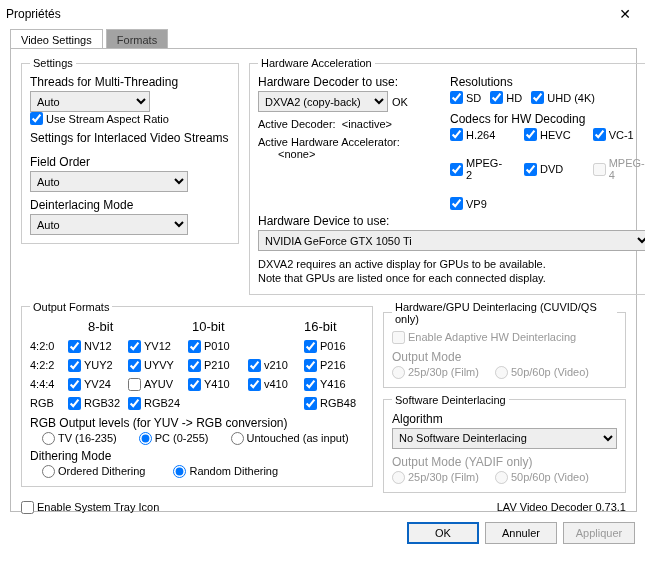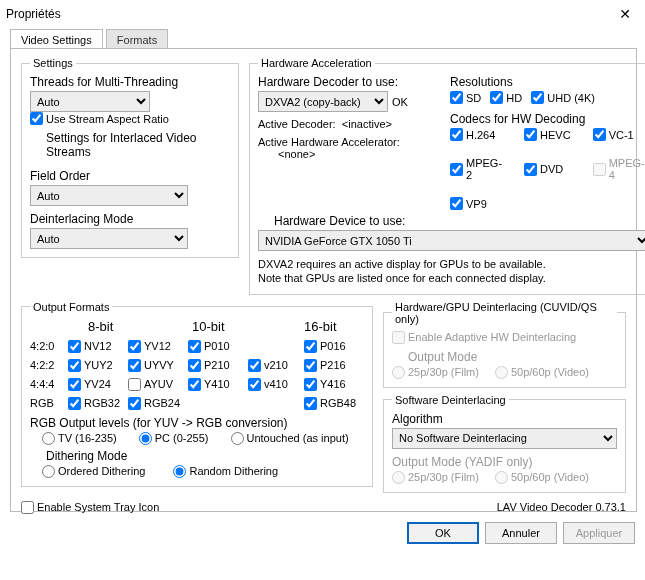--- a/index.html
+++ b/index.html
@@ -3,21 +3,21 @@
 <meta charset="utf-8">
 <style>
 * { box-sizing: border-box; font-family: "Segoe UI", Tahoma, sans-serif; font-size: 11px; }
 body { margin: 0; background: #fff; width: 645px; height: 580px; overflow: hidden; }
 .window { width: 645px; height: 410px; position: relative; }
 .titlebar { display: flex; align-items: center; justify-content: space-between; padding: 6px 8px 2px 6px; }
 .titlebar .title { font-size: 12px; }
 .close { font-size: 14px; padding: 0 6px; cursor: default; }
 .tabs { margin: 4px 6px 0 10px; }
 .tab { display: inline-block; padding: 4px 10px 3px; border: 1px solid #bbb; border-bottom: none; background: #fff; position: relative; top: 1px; font-size: 11px; }
-.tab.inactive { background: #e5e5e5; color: #333; }
+.tab.inactive { background: #a3a3a3; color: #333; }
 .content { border: 1px solid #bbb; margin: 0 8px 6px 10px; padding: 8px 10px 8px 10px; height: 464px; position: relative; }
 fieldset { border: 1px solid #ccc; margin: 0 0 6px 0; padding: 6px 8px 8px 8px; }
 fieldset > legend { padding: 0 3px; font-size: 11px; }
 .row { display: flex; align-items: center; }
 select { height: 21px; border: 1px solid #aaa; background: #eee; font-size: 11px; padding: 1px 2px; }
 input[type=checkbox] { margin: 0 3px 0 0; vertical-align: -2px; }
 input[type=radio] { margin: 0 3px 0 0; vertical-align: -2px; }
 label { font-size: 11px; }
 .section-label { font-size: 12px; margin-bottom: 2px; }
 .cols { display: flex; gap: 10px; }
@@ -26,21 +26,21 @@
 .grid-of { display: grid; grid-template-columns: 38px 60px 60px 60px 56px 56px; row-gap: 6px; align-items: center; }
 .grid-of .h { font-size: 13px; }
 .disabled { color: #999; }
 .bottom { display: flex; align-items: center; justify-content: flex-end; gap: 6px; padding: 4px 10px 0 14px; }
 button.dlg { width: 72px; height: 22px; border: 1px solid #aaa; background: #f1f1f1; font-size: 11px; cursor: default; padding: 0; }
 button.dlg.primary { border: 2px solid #0a64c2; }
 button.dlg.disabled { color: #999; }
 .note { font-size: 11px; line-height: 1.3; }
 .ml { margin-left: 4px; }
 .mt2 { margin-top: 10px; }
-.mt4 { margin-top: 4px; margin-left: 16px; }
+.mt4 { margin-top: 4px; }
 .mt6 { margin-top: 6px; }
 .mt8 { }
 .cb { display: inline-flex; align-items: center; margin-right: 6px; }
 .cb-dis { color:#999; }
 </style>
 </head>
 <body>
 
 <div class="window">
   <div class="titlebar">

